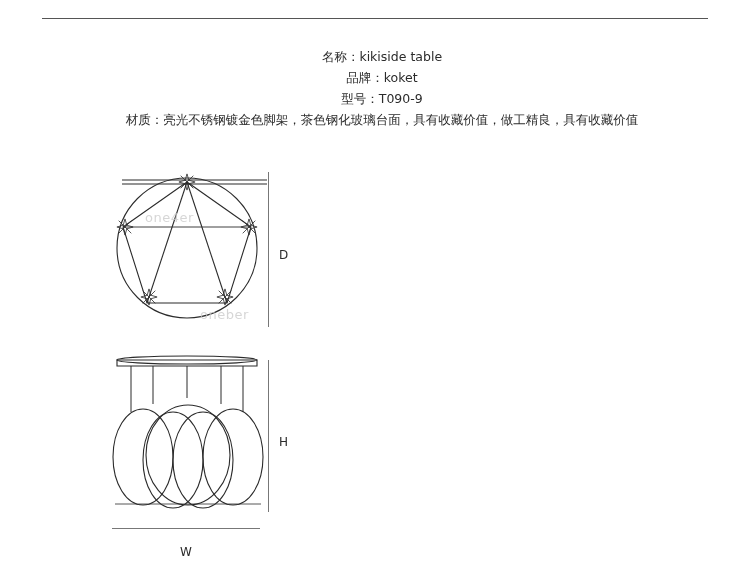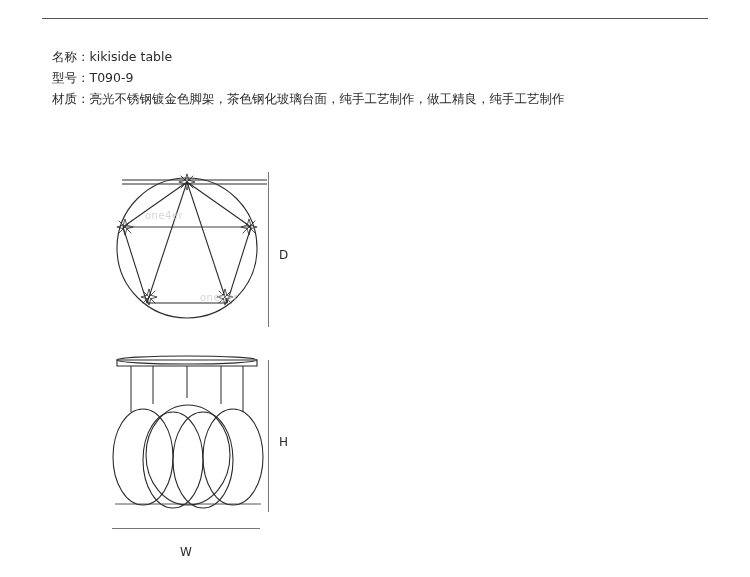--- a/index.html
+++ b/index.html
@@ -32,20 +32,21 @@
     position: absolute;
     left: 52px;
     top: 46px;
     width: 660px;
   }
   .spec-line {
     font-size: 12.5px;
     line-height: 21px;
     color: #2b2b2b;
     white-space: nowrap;
+    text-align: center;
   }
   .figure {
     position: absolute;
   }
   .fig-top {
     left: 95px;
     top: 165px;
     width: 220px;
     height: 165px;
   }
@@ -73,40 +74,41 @@
     background: #777777;
     height: 1px;
   }
   .vline-d { left: 268px; top: 172px; height: 155px; }
   .vline-h { left: 268px; top: 360px; height: 152px; }
   .hline-w { left: 112px; top: 528px; width: 148px; }
   .watermark {
     position: absolute;
     font-family: "DejaVu Sans", "Liberation Sans", sans-serif;
     color: #c9c9c9;
-    font-size: 10px;
+    font-size: 13px;
     letter-spacing: 0.5px;
     pointer-events: none;
     opacity: 0.75;
   }
   .wm1 { left: 145px; top: 210px; }
-  .wm2 { left: 200px; top: 292px; }
+  .wm2 { left: 200px; top: 307px; }
   svg { display: block; overflow: visible; }
 </style>
 </head>
 <body>
 
 <div class="page">
 
   <div class="top-rule"></div>
 
   <div class="spec-list">
     <div class="spec-line">名称：kikiside table</div>
+    <div class="spec-line">品牌：koket</div>
     <div class="spec-line">型号：T090-9</div>
-    <div class="spec-line">材质：亮光不锈钢镀金色脚架，茶色钢化玻璃台面，纯手工艺制作，做工精良，纯手工艺制作</div>
+    <div class="spec-line">材质：亮光不锈钢镀金色脚架，茶色钢化玻璃台面，具有收藏价值，做工精良，具有收藏价值</div>
   </div>
 
   <div class="figure fig-top">
     <svg width="220" height="165" viewBox="0 0 220 165" fill="none" stroke="#2b2b2b" stroke-width="1.1">
       <circle cx="92" cy="83" r="70" stroke="#2b2b2b" stroke-width="1.1" fill="none"></circle>
 
       <path d="M27 15 L172 15" stroke="#2b2b2b" stroke-width="1.1"></path>
       <path d="M27 19 L172 19" stroke="#2b2b2b" stroke-width="1.1"></path>
 
       <path d="M92 17 L28 62 L52 138 L132 138 L156 62 Z" stroke="#2b2b2b" stroke-width="1.1" fill="none"></path>

